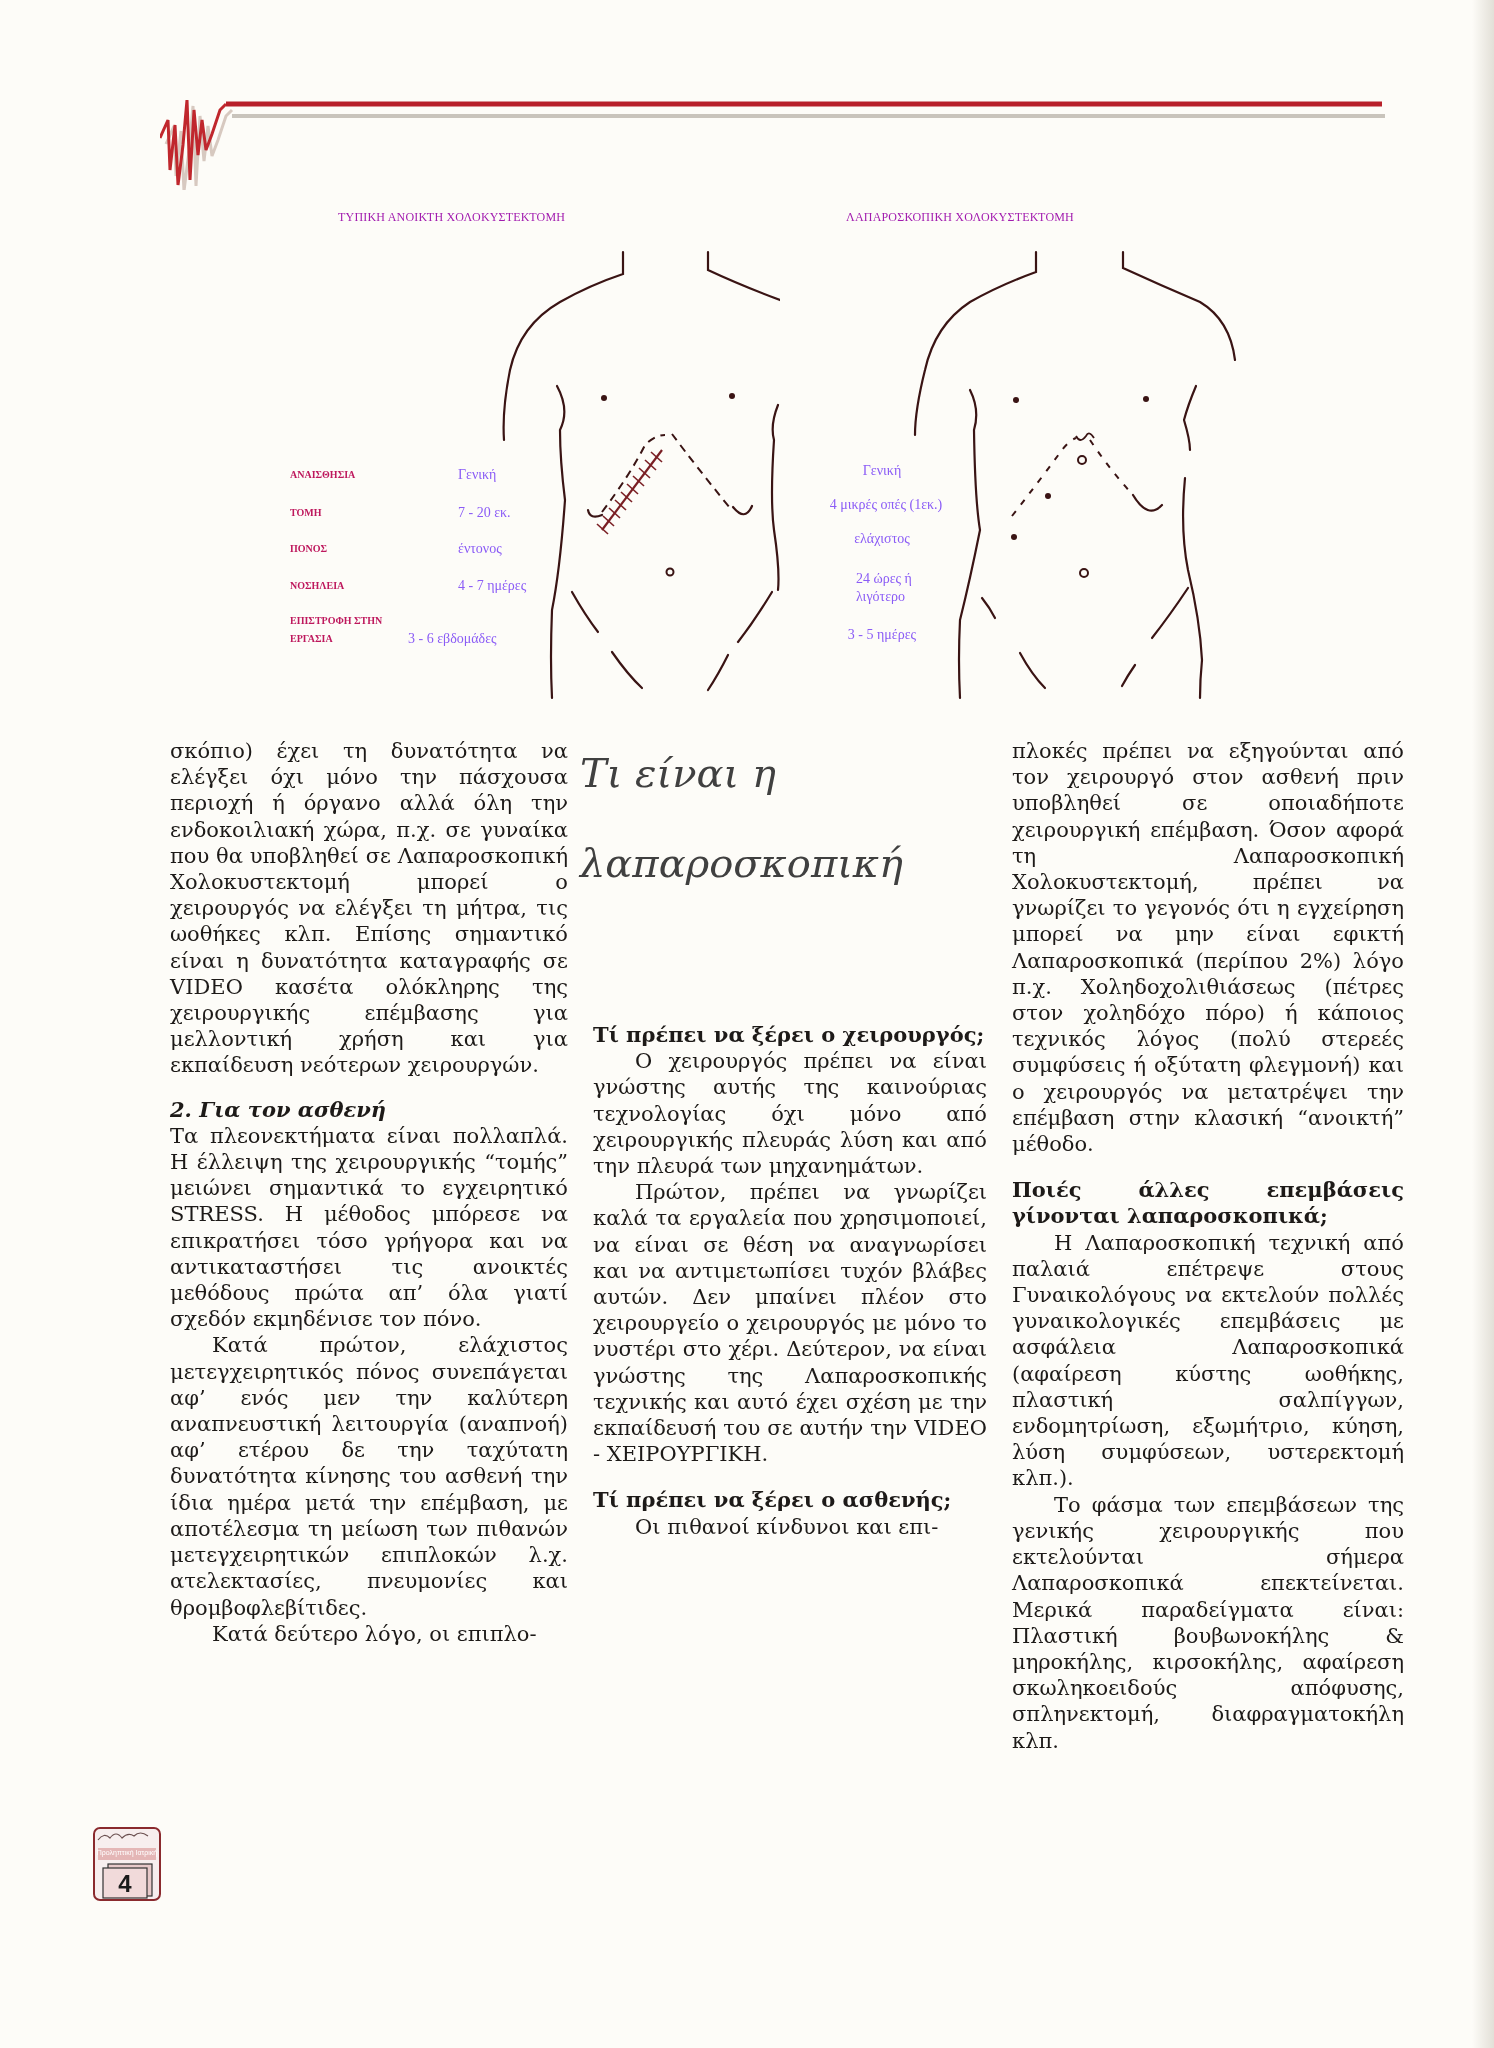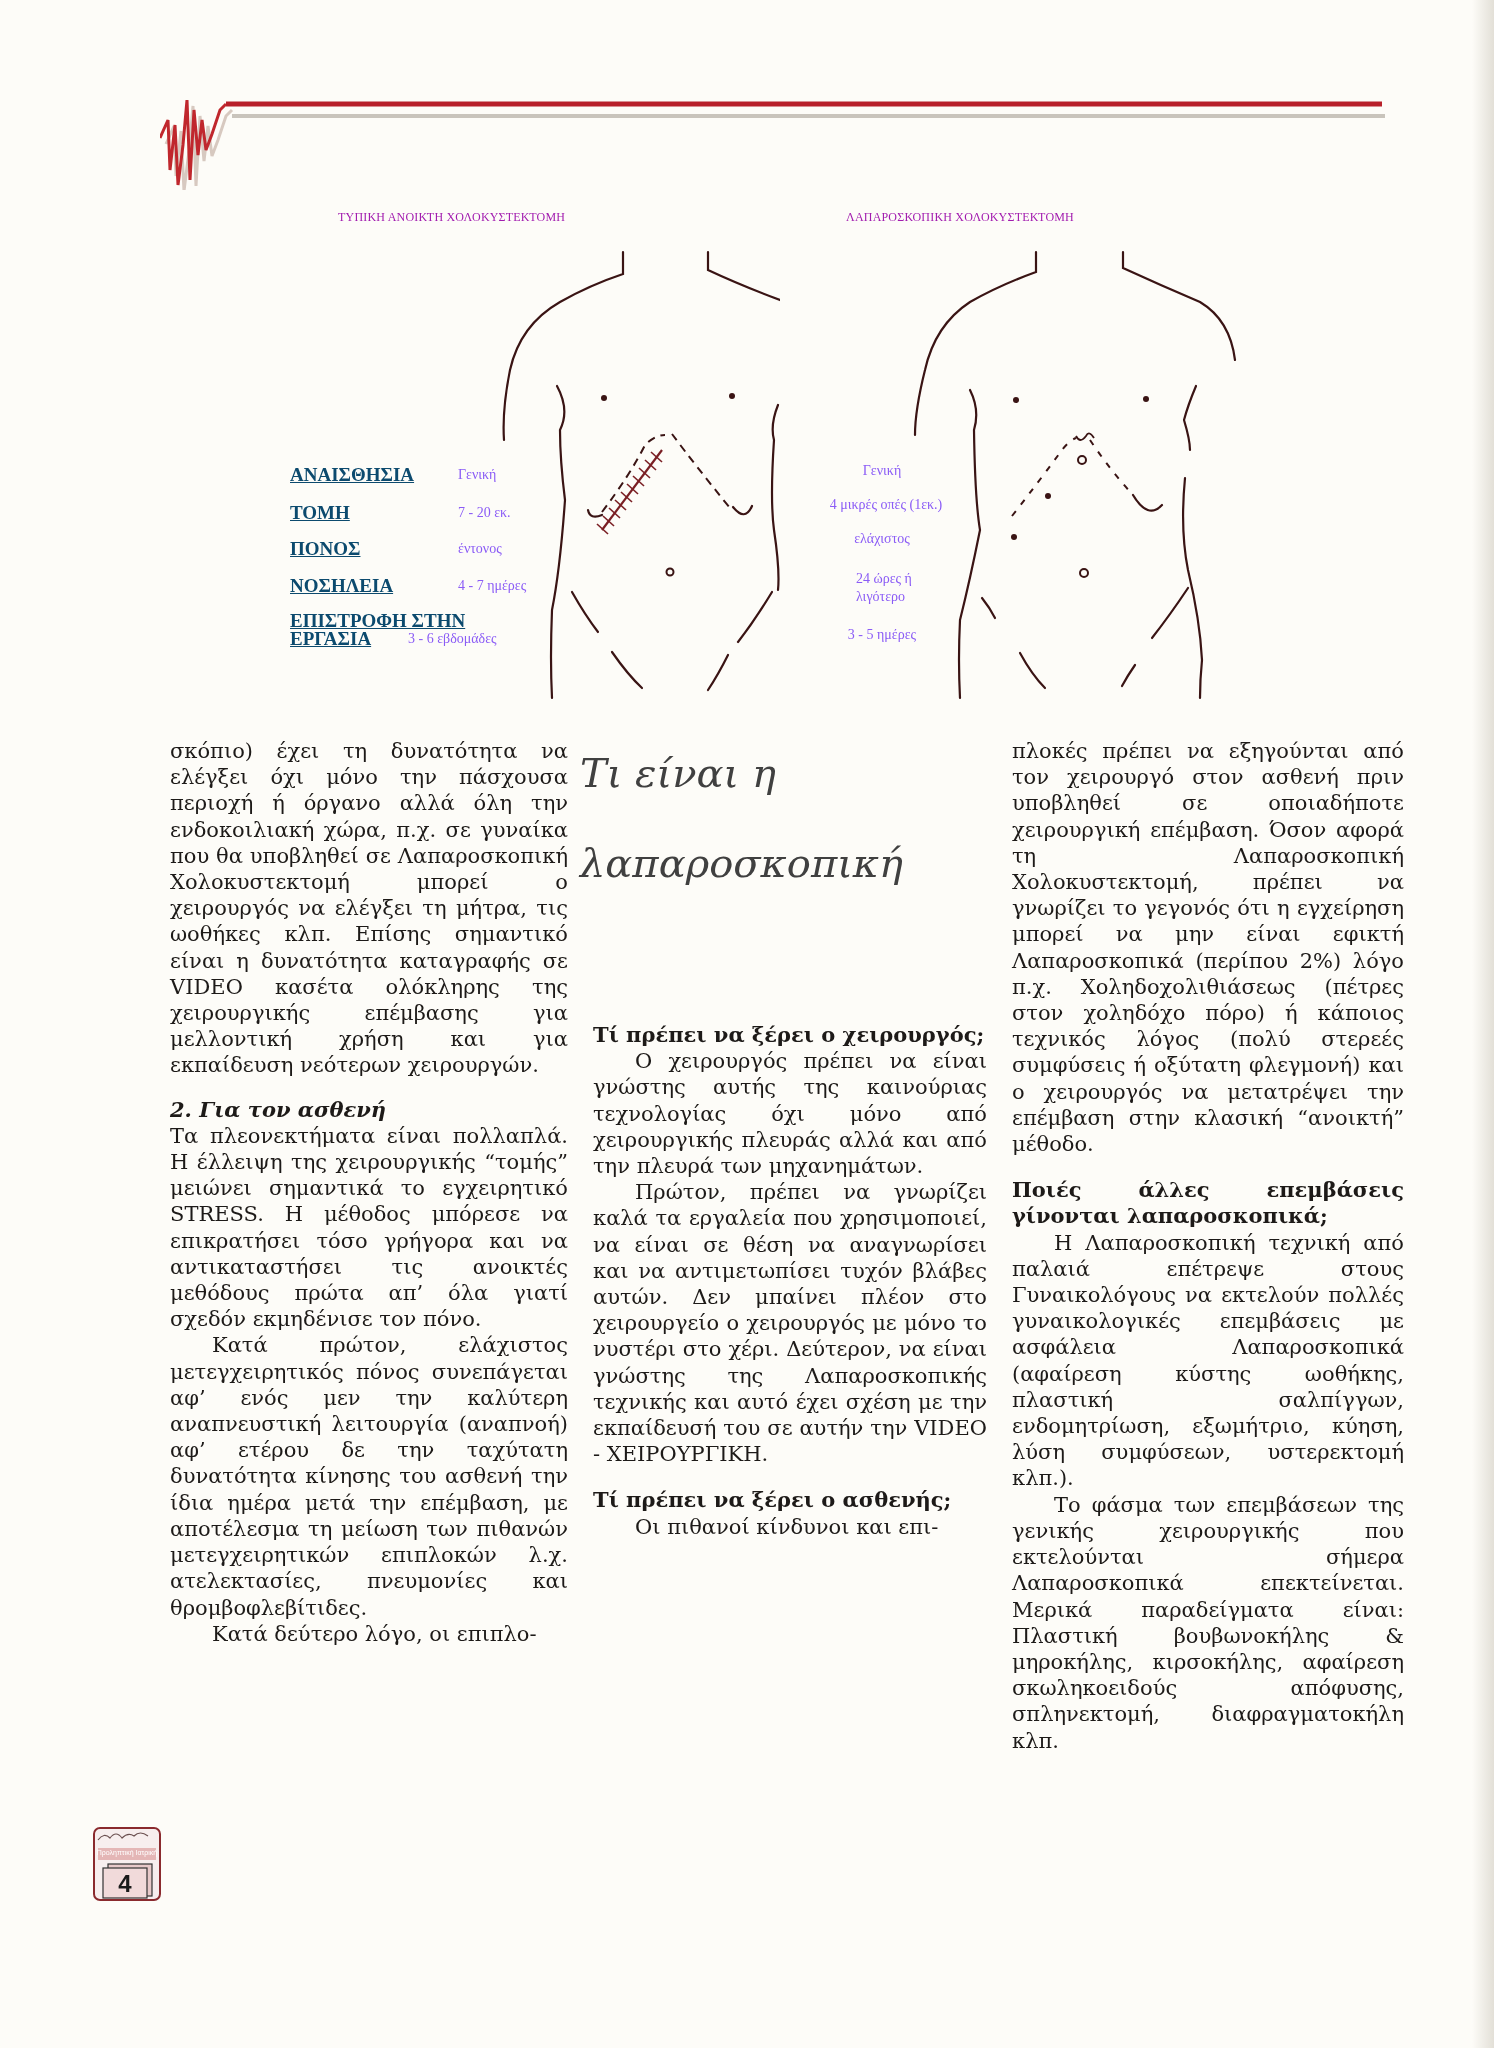--- a/index.html
+++ b/index.html
@@ -11,21 +11,21 @@
   }
   .edge-shade { position:absolute; right:0; top:0; width:22px; height:2048px;
     background:linear-gradient(to right, rgba(230,226,215,0) 0%, rgba(205,200,188,0.55) 100%); }
   
   .header-rule { position:absolute; left:160px; top:100px; width:1225px; height:90px; }
   
   .diagram-title { position:absolute; top:210px; font-size:12px; font-weight:normal;
     color:#a21caf; letter-spacing:0.2px; font-family:"Liberation Serif", serif; }
   .figure { position:absolute; top:240px; }
   .cmp-label { position:absolute; font-family:"Liberation Serif", serif; font-weight:bold;
-    font-size:19px; color:#0c4a6e; line-height:17px;text-decoration:underline; }
+    font-size:10px; color:#be185d; line-height:17px; }
   .cmp-val { position:absolute; font-family:"Liberation Serif", serif; font-size:14px; color:#8b5cf6; line-height:18px; }
   .cmp-val.right { text-align:center; width:140px; }
   
   .col { position:absolute; top:738px; font-size:21px; line-height:26.2px; text-align:justify; }
   .col p { margin:0; }
   .col .ind { text-indent:42px; }
   .col .sub { font-weight:bold; font-style:italic; margin-top:18px; }
   .col .h { font-weight:bold; margin-top:20px; }
   .title-block { position:absolute; left:580px; top:728px; width:400px; text-align:left;
     font-family:"DejaVu Serif", serif; font-style:italic; color:#404040; font-size:40px; line-height:90px; }
@@ -138,21 +138,21 @@
   <p class="ind">Κατά δεύτερο λόγο, οι επιπλο-</p>
 </div>
 
 <div class="title-block">
   <div>Τι είναι η</div>
   <div>λαπαροσκοπική</div>
 </div>
 
 <div class="col" style="left:593px; top:1002px; width:394px;">
   <p class="h">Τί πρέπει να ξέρει ο χειρουργός;</p>
-  <p class="ind">Ο χειρουργός πρέπει να είναι γνώστης αυτής της καινούριας τεχνολογίας όχι μόνο από χειρουργικής πλευράς αλλά και από την πλευρά των μηχανημάτων.</p>
+  <p class="ind">Ο χειρουργός πρέπει να είναι γνώστης αυτής της καινούριας τεχνολογίας όχι μόνο από χειρουργικής πλευράς λύση και από την πλευρά των μηχανημάτων.</p>
   <p class="ind">Πρώτον, πρέπει να γνωρίζει καλά τα εργαλεία που χρησιμοποιεί, να είναι σε θέση να αναγνωρίσει και να αντιμετωπίσει τυχόν βλάβες αυτών. Δεν μπαίνει πλέον στο χειρουργείο ο χειρουργός με μόνο το νυστέρι στο χέρι. Δεύτερον, να είναι γνώστης της Λαπαροσκοπικής τεχνικής και αυτό έχει σχέση με την εκπαίδευσή του σε αυτήν την VIDEO - ΧΕΙΡΟΥΡΓΙΚΗ.</p>
   <p class="h">Τί πρέπει να ξέρει ο ασθενής;</p>
   <p class="ind">Οι πιθανοί κίνδυνοι και επι-</p>
 </div>
 
 <div class="col" style="left:1012px; width:392px;">
   <p>πλοκές πρέπει να εξηγούνται από τον χειρουργό στον ασθενή πριν υποβληθεί σε οποιαδήποτε χειρουργική επέμβαση. Όσον αφορά τη Λαπαροσκοπική Χολοκυστεκτομή, πρέπει να γνωρίζει το γεγονός ότι η εγχείρηση μπορεί να μην είναι εφικτή Λαπαροσκοπικά (περίπου 2%) λόγο π.χ. Χοληδοχολιθιάσεως (πέτρες στον χοληδόχο πόρο) ή κάποιος τεχνικός λόγος (πολύ στερεές συμφύσεις ή οξύτατη φλεγμονή) και ο χειρουργός να μετατρέψει την επέμβαση στην κλασική “ανοικτή” μέθοδο.</p>
   <p class="h">Ποιές άλλες επεμβάσεις γίνονται λαπαροσκοπικά;</p>
   <p class="ind">Η Λαπαροσκοπική τεχνική από παλαιά επέτρεψε στους Γυναικολόγους να εκτελούν πολλές γυναικολογικές επεμβάσεις με ασφάλεια Λαπαροσκοπικά (αφαίρεση κύστης ωοθήκης, πλαστική σαλπίγγων, ενδομητρίωση, εξωμήτριο, κύηση, λύση συμφύσεων, υστερεκτομή κλπ.).</p>
   <p class="ind">Το φάσμα των επεμβάσεων της γενικής χειρουργικής που εκτελούνται σήμερα Λαπαροσκοπικά επεκτείνεται. Μερικά παραδείγματα είναι: Πλαστική βουβωνοκήλης &amp; μηροκήλης, κιρσοκήλης, αφαίρεση σκωληκοειδούς απόφυσης, σπληνεκτομή, διαφραγματοκήλη κλπ.</p>

